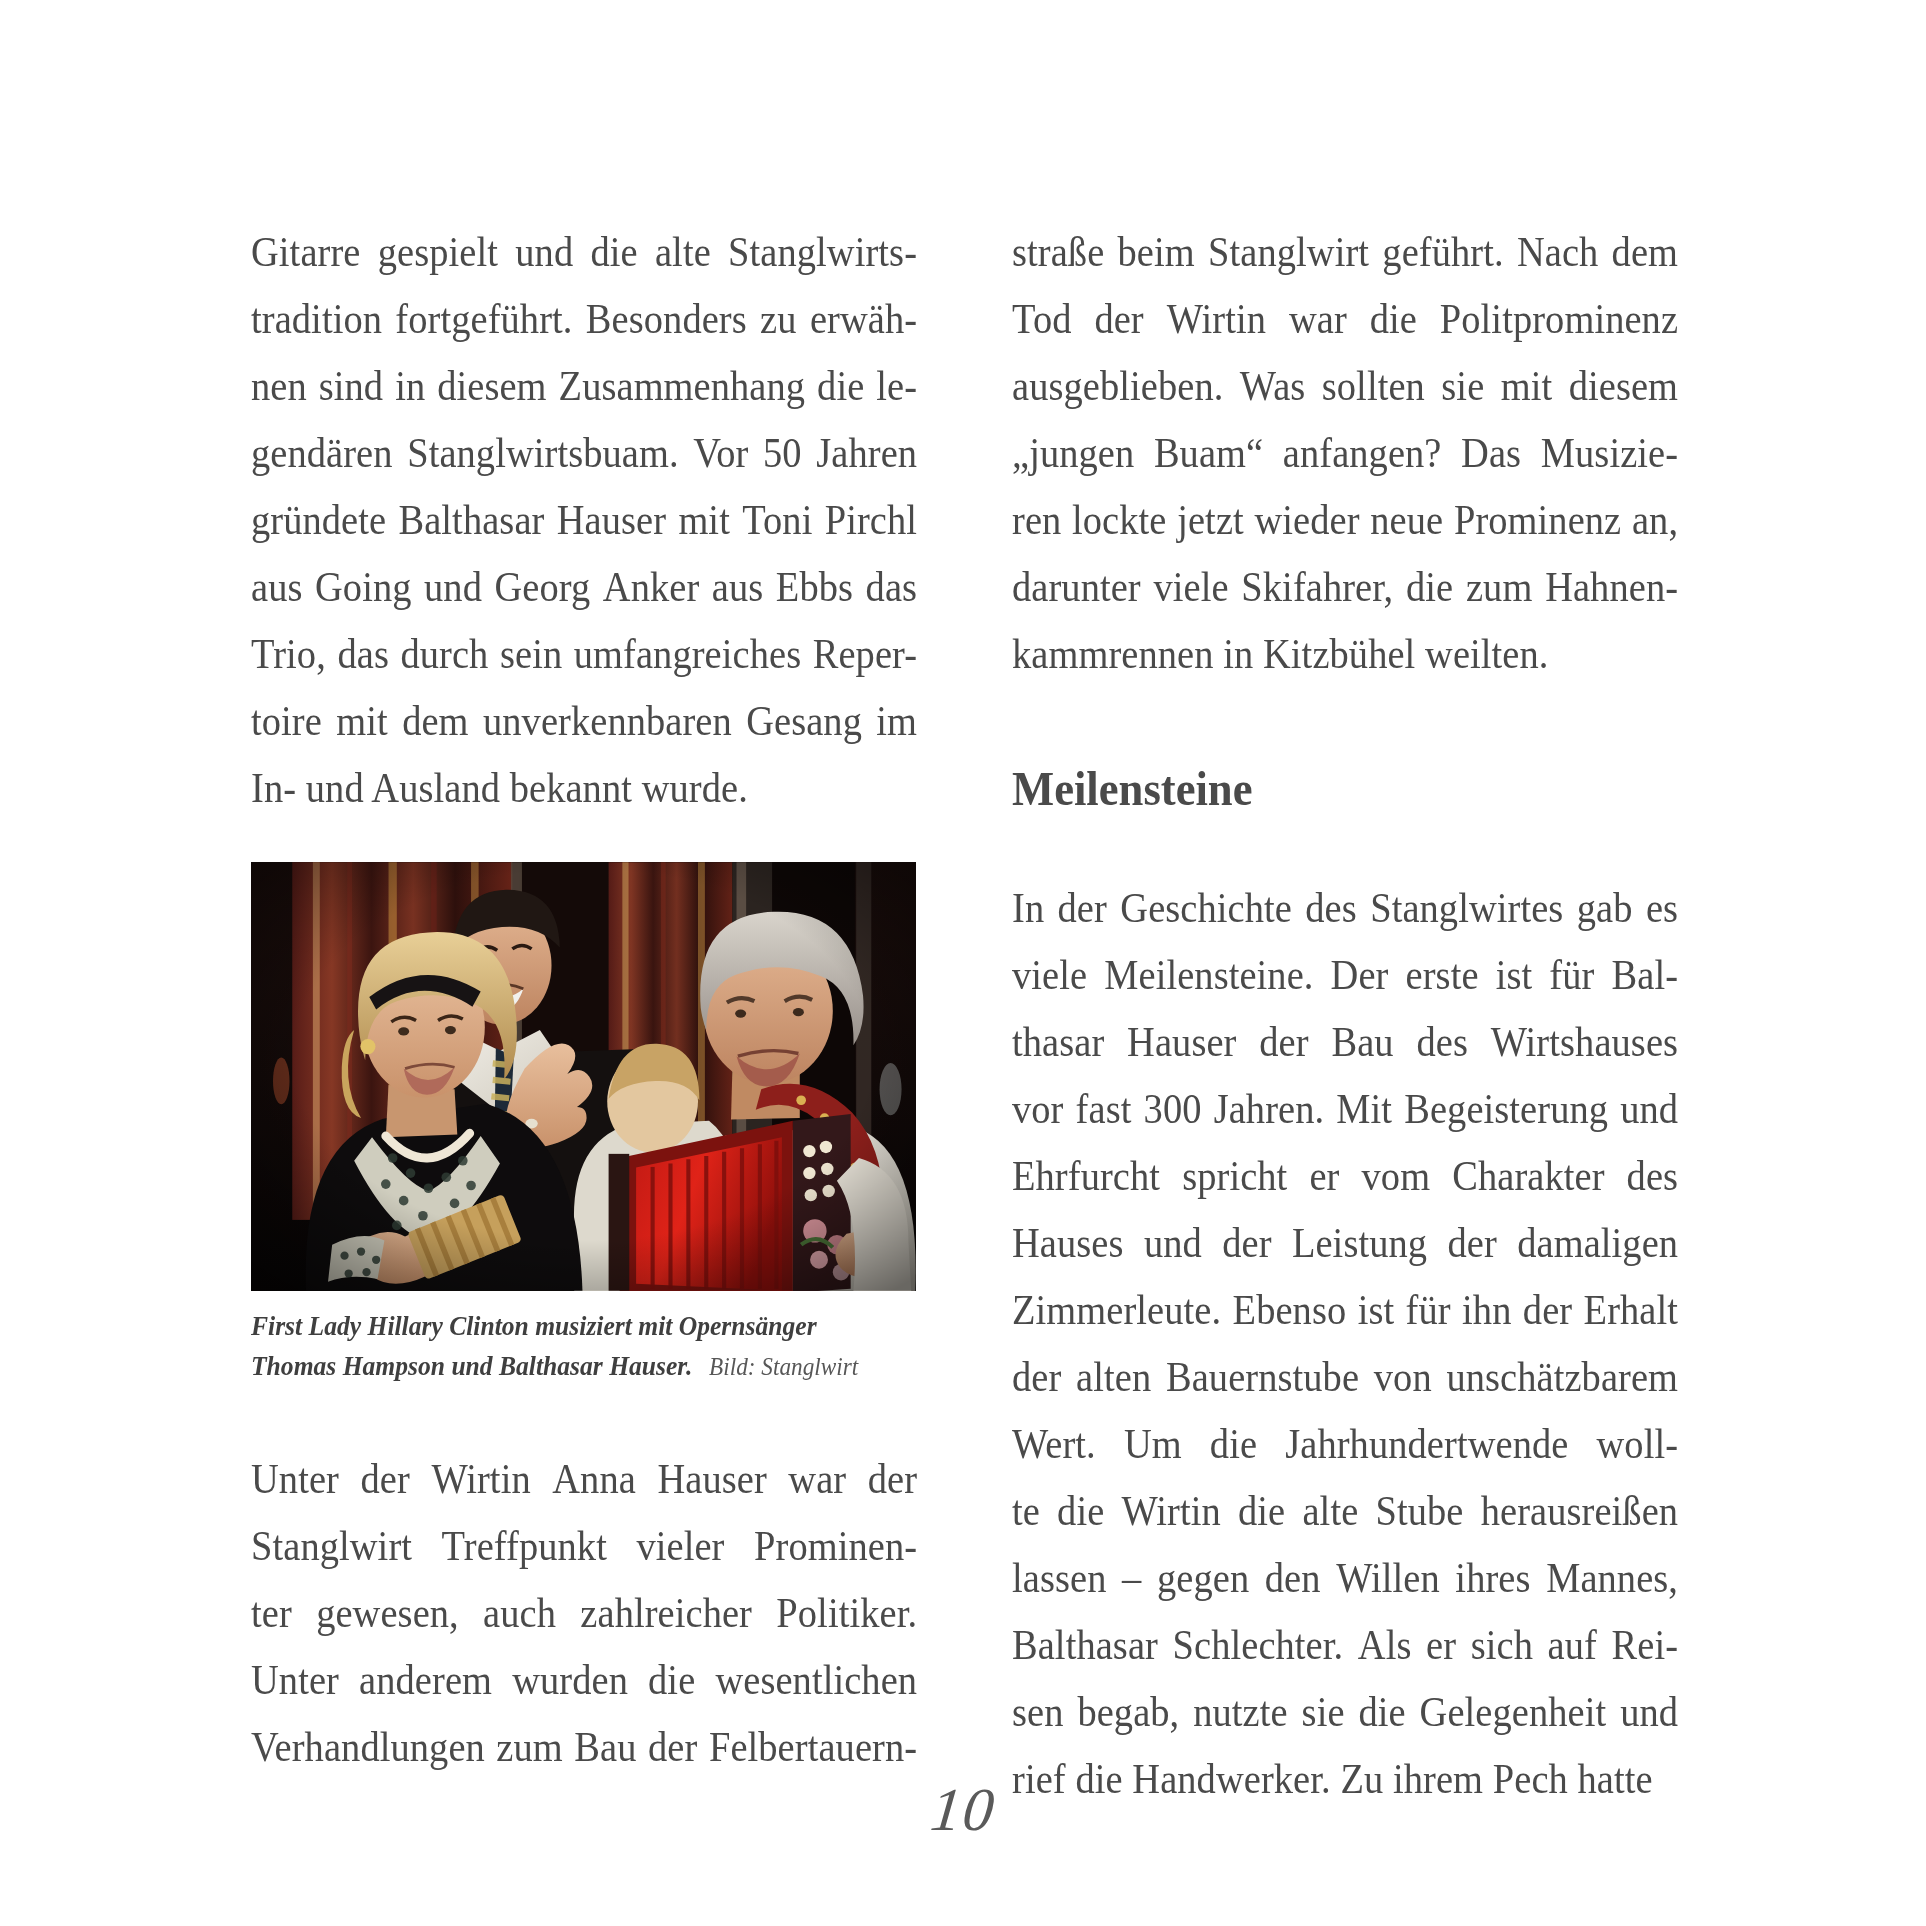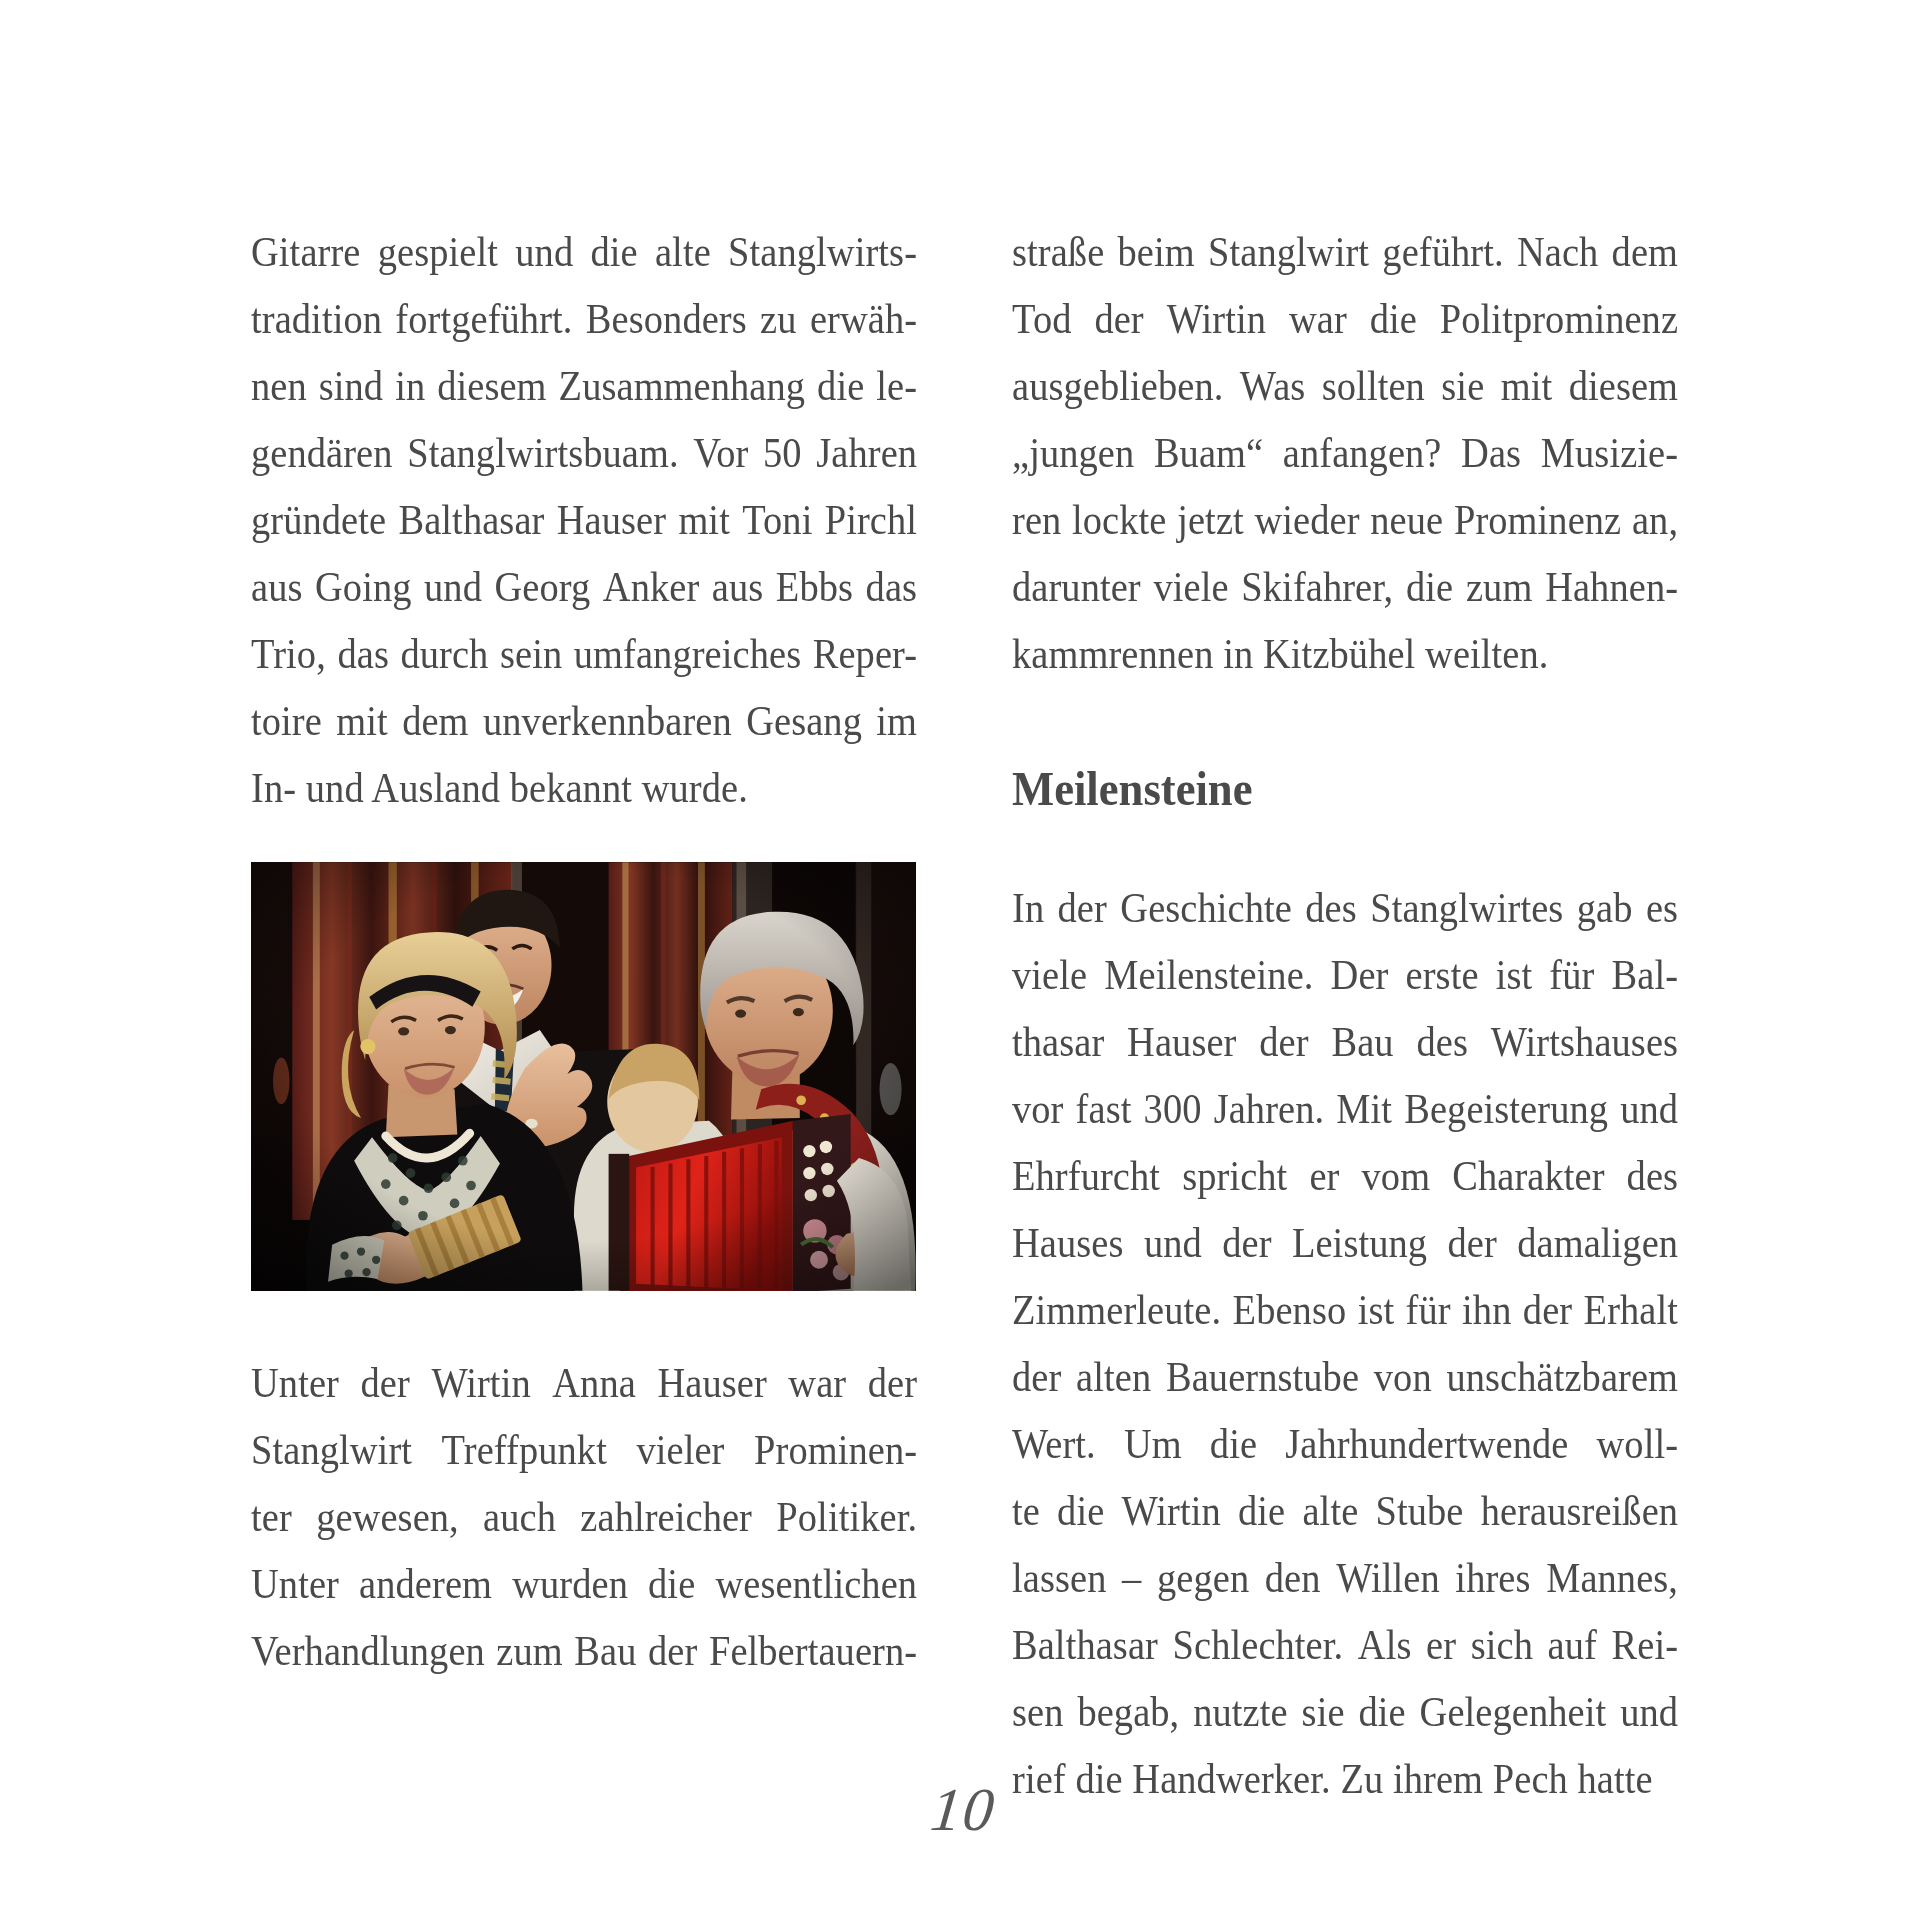--- a/index.html
+++ b/index.html
@@ -445,20 +445,26 @@
               <path d="M884 430 q72 20 72 122 l4 71 l-84 0 q10 -110 -24 -160 z" fill="#e9e4d9"></path>
             </g>
 
             <ellipse cx="930" cy="330" rx="16" ry="38" fill="#cfd6d4" opacity="0.35"></ellipse>
             <ellipse cx="44" cy="318" rx="12" ry="34" fill="#b9512f" opacity="0.45"></ellipse>
 
             <rect width="967" height="623" fill="url(#vig)"></rect>
           </svg>
         </div>
 
+        <figcaption class="caption">
+          <span class="cln">First Lady Hillary Clinton musiziert mit Opernsänger</span>
+          <span class="cln">
+            <span>Thomas Hampson und Balthasar Hauser.</span><span class="credit">Bild: Stanglwirt</span>
+          </span>
+        </figcaption>
       </figure>
 
       <div class="gap-after-cap"></div>
 
       <div class="para">
           <span class="ln j">
             <span>Unter</span>
             <span>der</span>
             <span>Wirtin</span>
             <span>Anna</span>

